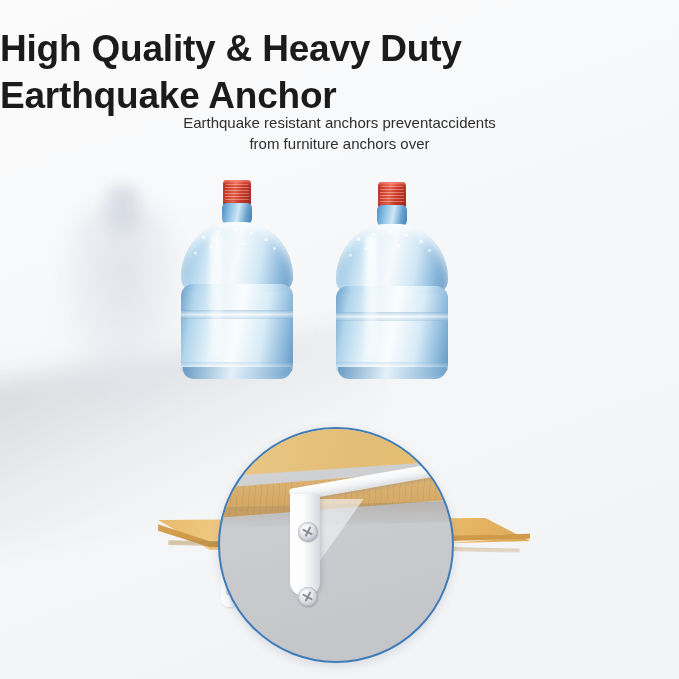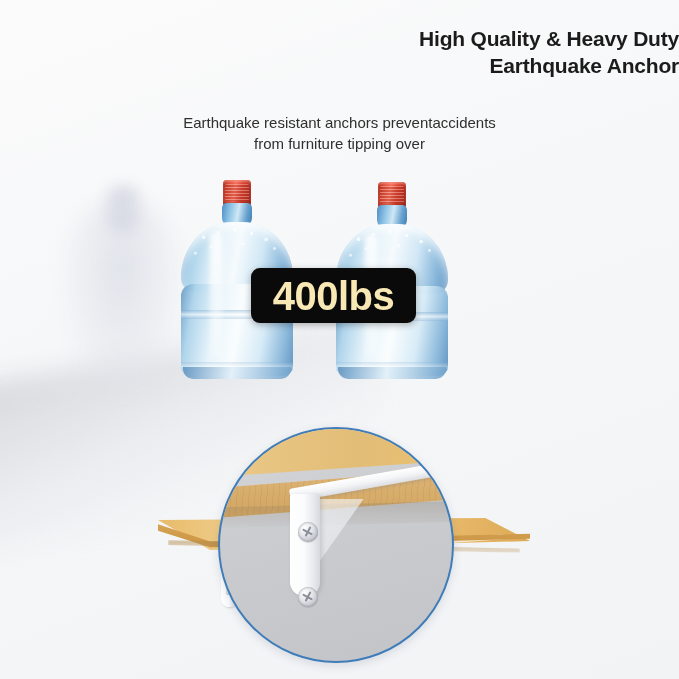--- a/index.html
+++ b/index.html
@@ -17,22 +17,22 @@
     overflow: hidden;
     background: linear-gradient(160deg, #fbfbfc 0%, #f6f7f8 45%, #f2f3f5 100%);
   }
 
   
   .headline {
     position: absolute;
     left: 0;
     top: 26px;
     width: 679px;
-    text-align: right;
-    font-size: 21px;
+    text-align: left;
+    font-size: 37px;
     font-weight: bold;
     line-height: 1.27;
     color: #1b1b1b;
     letter-spacing: -0.2px;
   }
   .subhead {
     position: absolute;
     left: 0;
     top: 112px;
     width: 679px;
@@ -411,21 +411,21 @@
 
 <div id="stage">
 
   <div class="headline">
     <div>High Quality &amp; Heavy Duty</div>
     <div>Earthquake Anchor</div>
   </div>
 
   <div class="subhead">
     <div>Earthquake resistant anchors preventaccidents</div>
-    <div>from furniture tipping over</div>
+    <div>from furniture anchors over</div>
   </div>
 
   <div class="scene">
 
     <div class="wall-shadow"></div>
 
     <div>
       <div class="ghost-neck"></div>
       <div class="ghost-bottle"></div>
     </div>
@@ -493,17 +493,14 @@
 
       <div class="mag-brk-gusset"></div>
       <div class="mag-brk-horiz"></div>
       <div class="mag-brk-vert"></div>
 
       <div class="mag-screw" style="left:33.5%; top:40%;"></div>
       <div class="mag-screw" style="left:33.5%; top:68%;"></div>
     </div>
   </div>
 
-  <div class="badge">
-    <span class="badge-text">400lbs</span>
-  </div>
 
 </div>
 
 </body></html>

